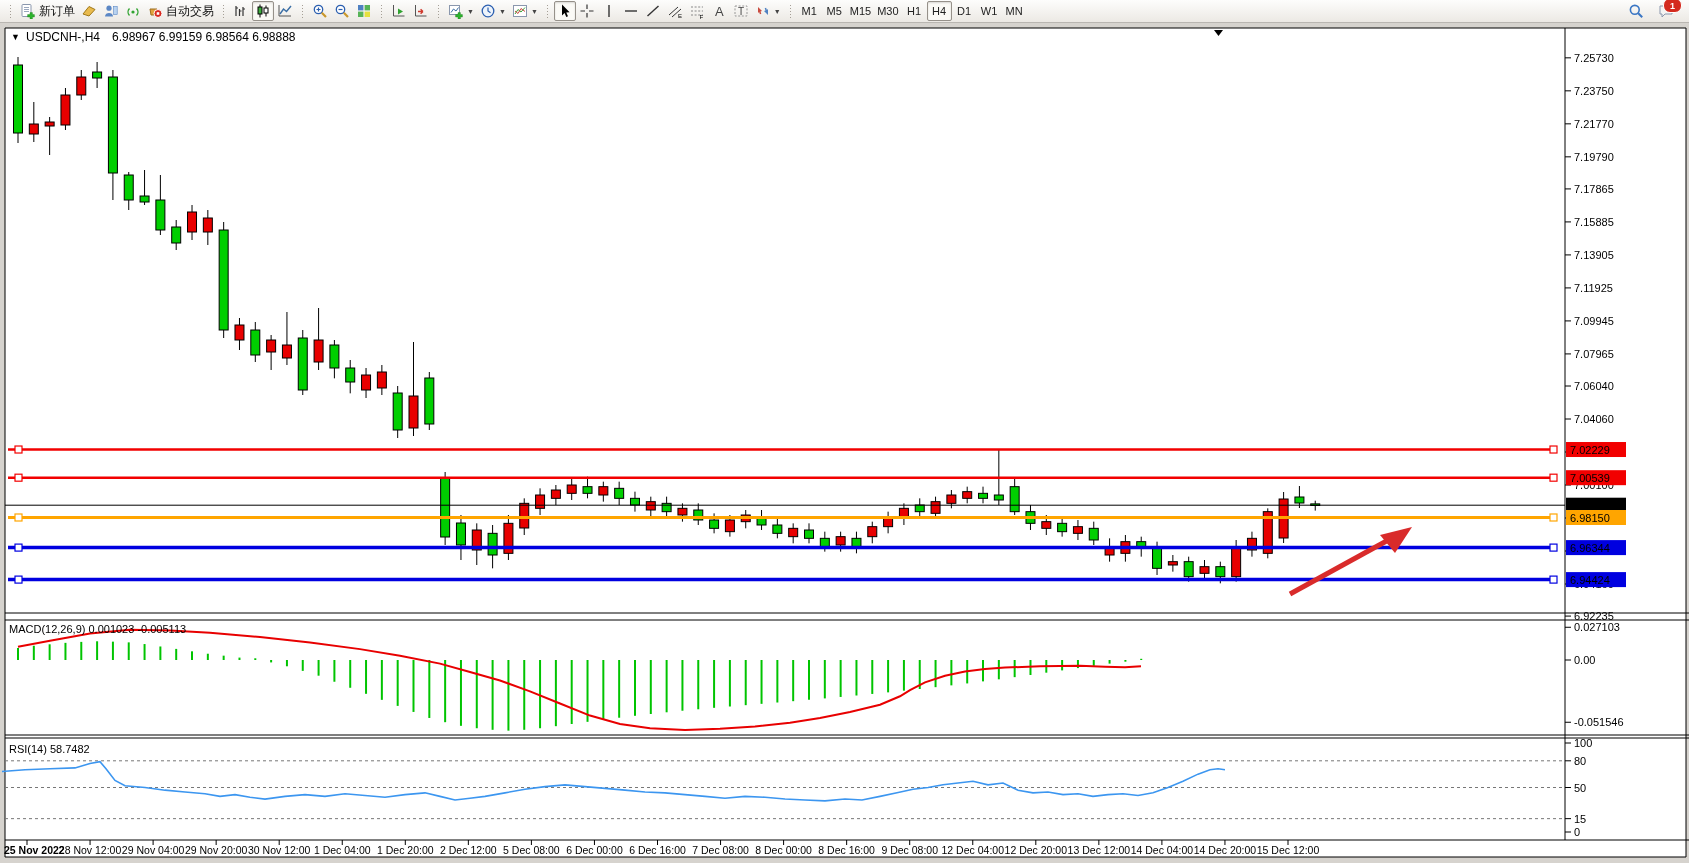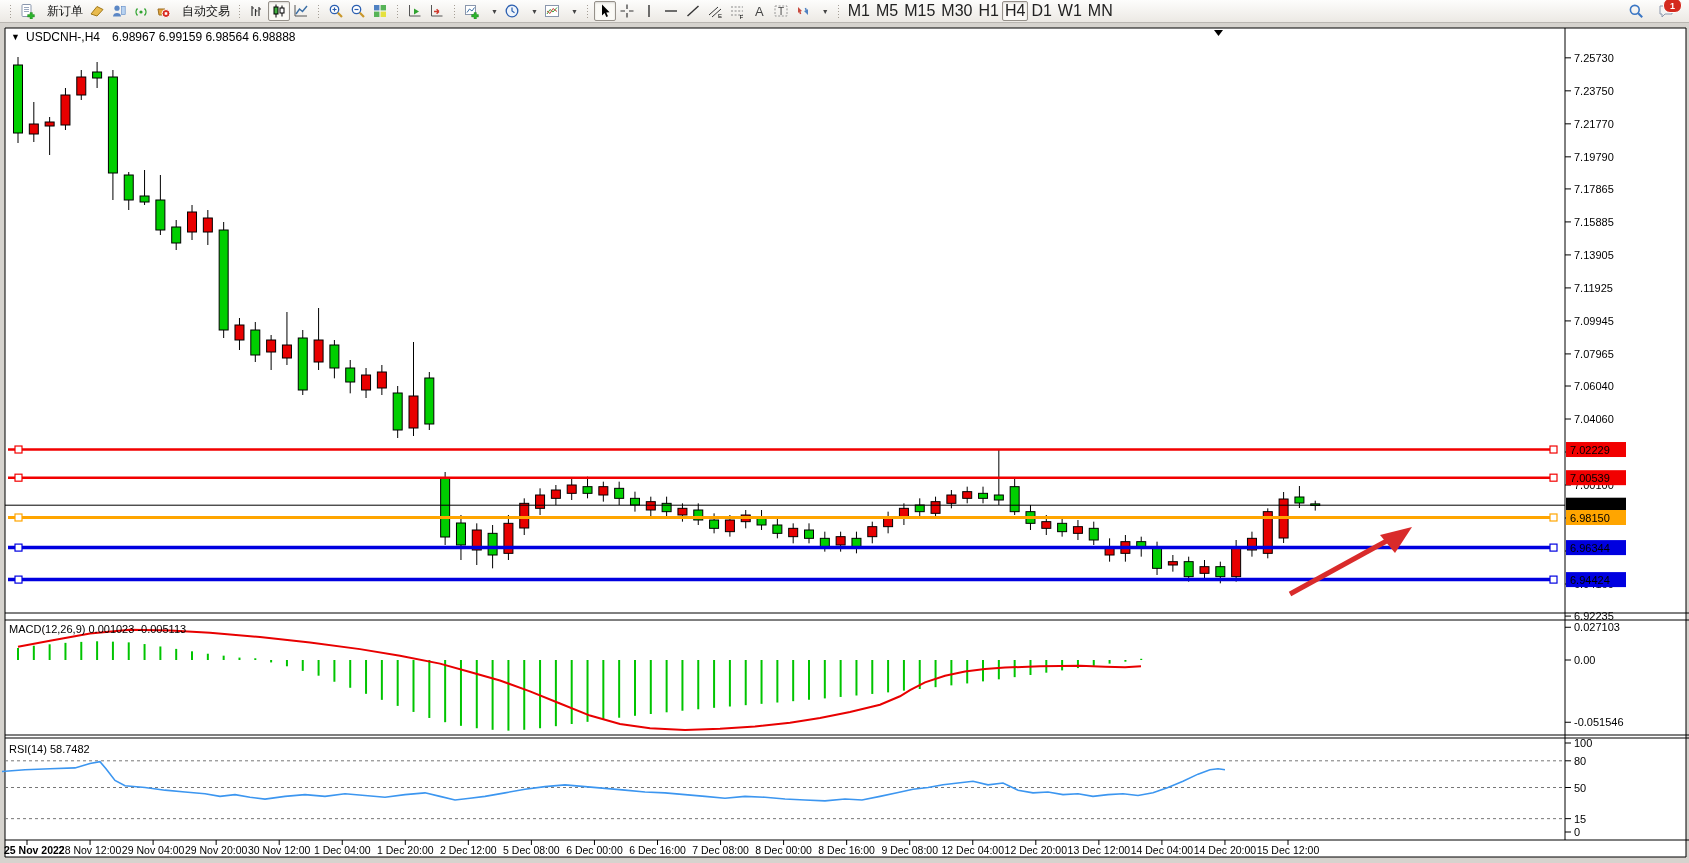--- a/index.html
+++ b/index.html
@@ -4,25 +4,25 @@
 <style>
   html,body{margin:0;padding:0}
   body{width:1689px;height:863px;position:relative;overflow:hidden;
        background:#d6d3ce;font-family:"Liberation Sans",sans-serif}
   #toolbar{position:absolute;top:0;left:0;width:1689px;height:23px;box-sizing:border-box;
        background:linear-gradient(#fdfdfc,#ece9e4);border-bottom:1px solid #b9b6b1;
        display:flex;align-items:center;padding:0 4px;z-index:5}
   .grip{width:3px;height:15px;margin:0 5px;flex:0 0 auto;
        background-image:radial-gradient(circle,#a59f96 38%,transparent 42%);background-size:3px 3px}
   .tb-btn{height:20px;min-width:20px;box-sizing:border-box;display:flex;align-items:center;justify-content:center;
-       border:1px solid transparent;border-radius:2px;padding:0 2px;gap:11px;flex:0 0 auto}
+       border:1px solid transparent;border-radius:2px;padding:0 2px;gap:3px;flex:0 0 auto}
   .tb-btn.active{border-color:#96918a;background:#fbfaf6;box-shadow:inset 0 1px 2px rgba(0,0,0,.14)}
   .tb-btn .lbl{font-size:12px;color:#111;white-space:nowrap}
   .tb-btn.tf{min-width:25px}
-  .tb-btn.tf .lbl{font-size:16px;color:#222}
+  .tb-btn.tf .lbl{font-size:11px;color:#222}
   .caret{font-size:7px;color:#444;line-height:1}
   .icon16{width:16px;height:16px;display:block}
   #util{margin-left:auto;display:flex;align-items:center;gap:8px;padding-right:8px}
   .noti{position:relative}
   .noti-badge{position:absolute;top:-4px;right:-6px;min-width:13px;height:13px;border-radius:7px;
        background:#d42a1e;color:#fff;font-size:9px;font-weight:bold;display:flex;
        align-items:center;justify-content:center;padding:0 2px;border:1px solid #fff}
   #chart-svg{position:absolute;top:23px;left:0}
   text{font-family:"Liberation Sans",sans-serif}
   .ax{font-size:11px;fill:#000}

